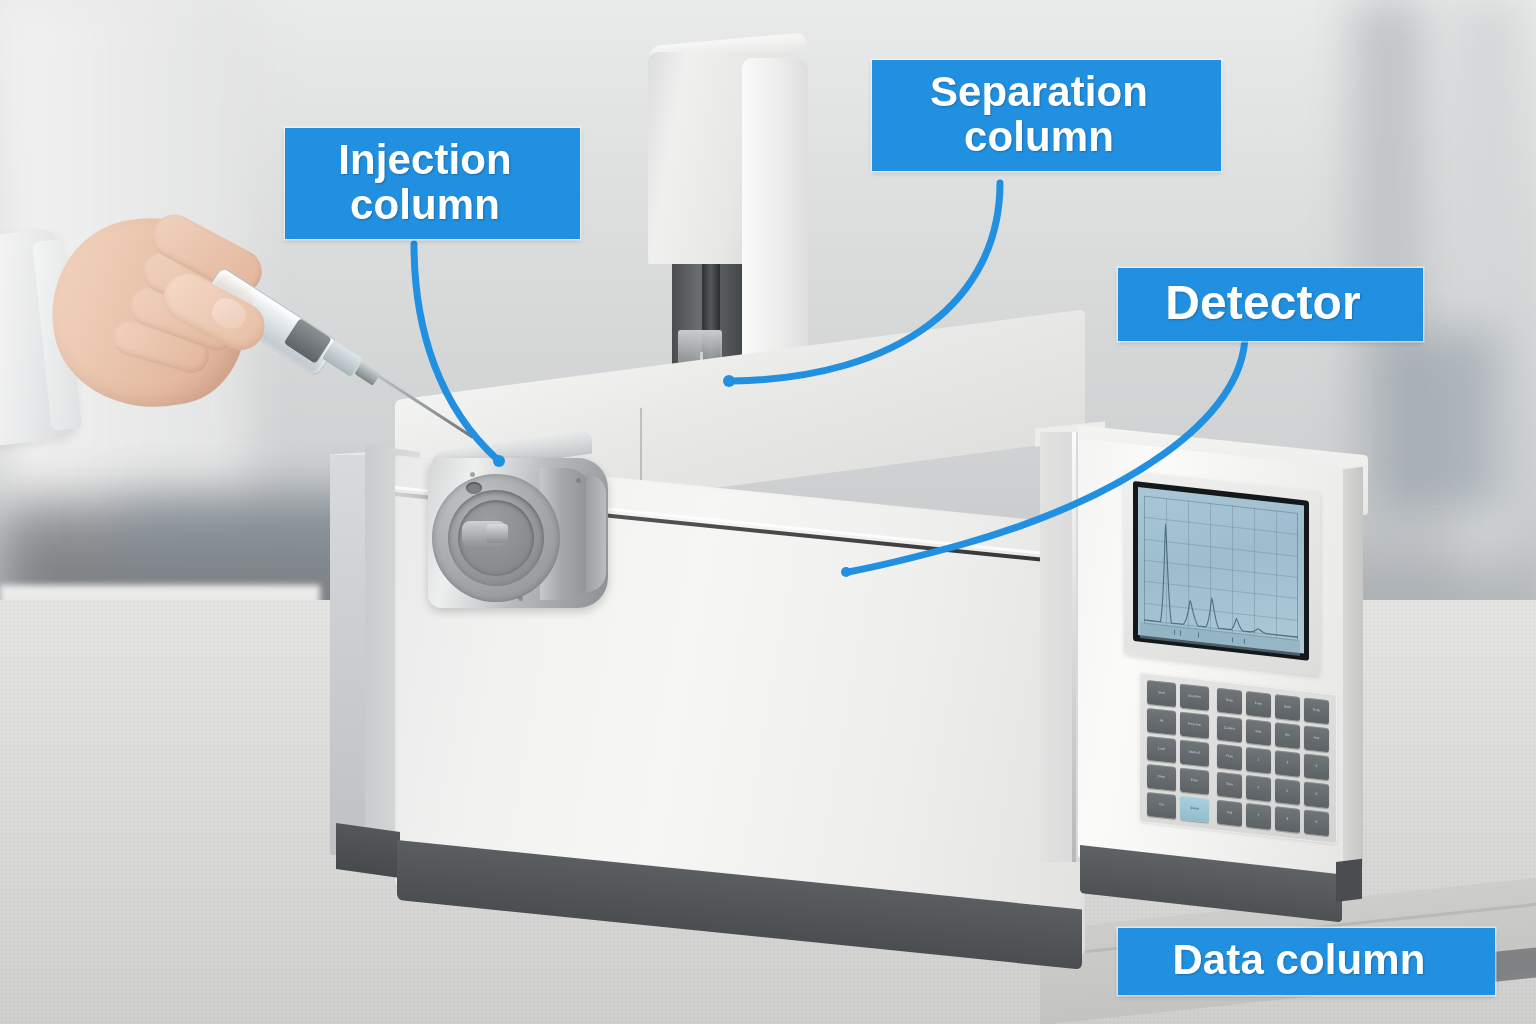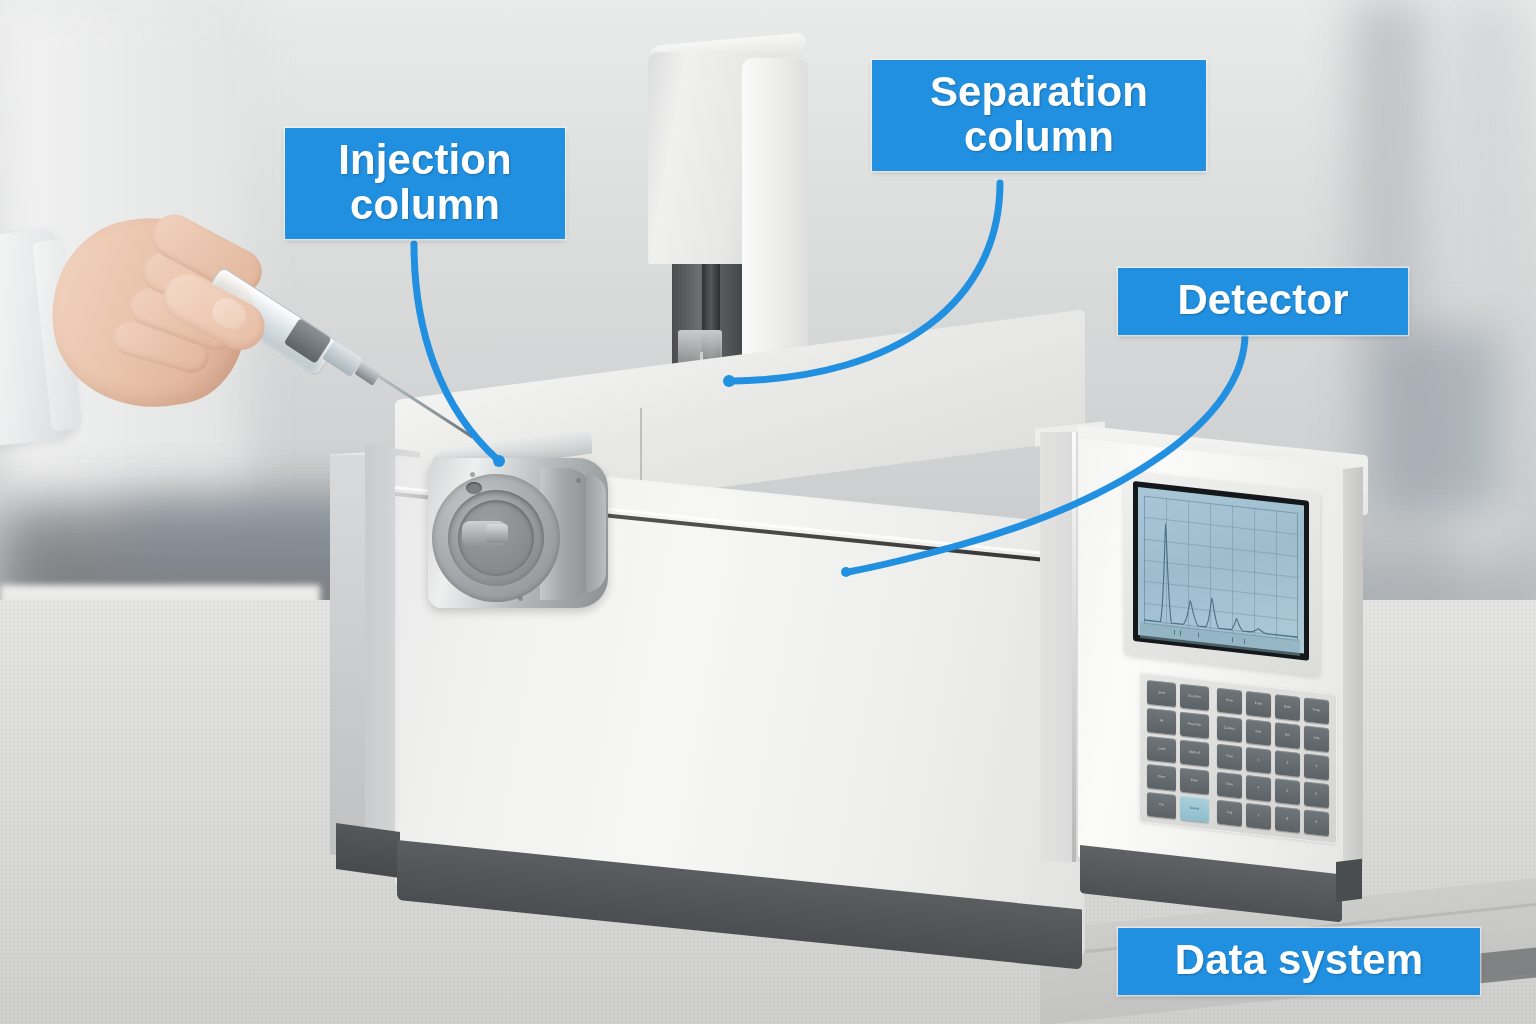--- a/index.html
+++ b/index.html
@@ -378,29 +378,29 @@
 
   
   .leader{position:absolute;left:0;top:0;width:1536px;height:1024px;pointer-events:none;}
   .callout{
     position:absolute;
     background:#2190e0;
     color:#ffffff;
     font-weight:700;
     letter-spacing:.1px;
     line-height:1.06;
-    padding:10px 16px 12px 16px;
+    padding:10px 31px 12px 16px;
     box-shadow:0 0 0 1.5px rgba(255,255,255,.55), 0 2px 5px rgba(0,0,0,.18);
     text-shadow:1px 1px 2px rgba(20,70,110,.45);
     white-space:pre-line;
     user-select:none;
   }
   #lbl-injection{left:285px;top:128px;width:248px;font-size:42px;text-align:center;}
   #lbl-column{left:872px;top:60px;width:302px;font-size:42px;text-align:center;}
-  #lbl-detector{left:1118px;top:268px;width:258px;font-size:42px;text-align:center;}
+  #lbl-detector{left:1118px;top:268px;width:258px;font-size:48px;text-align:center;}
   #lbl-data{left:1118px;top:928px;width:330px;font-size:42px;text-align:center;}
 </style>
 </head>
 <body>
 
 <div id="stage">
 
   <div class="bg-base"></div>
   <div class="bg-band bg-wall-l"></div>
   <div class="bg-band bg-darkband"></div>
@@ -566,15 +566,15 @@
   </svg>
 
   <div class="callout" id="lbl-injection" style="background: rgb(33, 144, 224);">Injection
 column</div>
 
   <div class="callout" id="lbl-column" style="background: rgb(33, 144, 224);">Separation
 column</div>
 
   <div class="callout" id="lbl-detector" style="background: rgb(33, 144, 224);">Detector</div>
 
-  <div class="callout" id="lbl-data" style="background: rgb(33, 144, 224);">Data system</div>
+  <div class="callout" id="lbl-data" style="background: rgb(33, 144, 224);">Data column</div>
 
 </div>
 
 </body></html>

